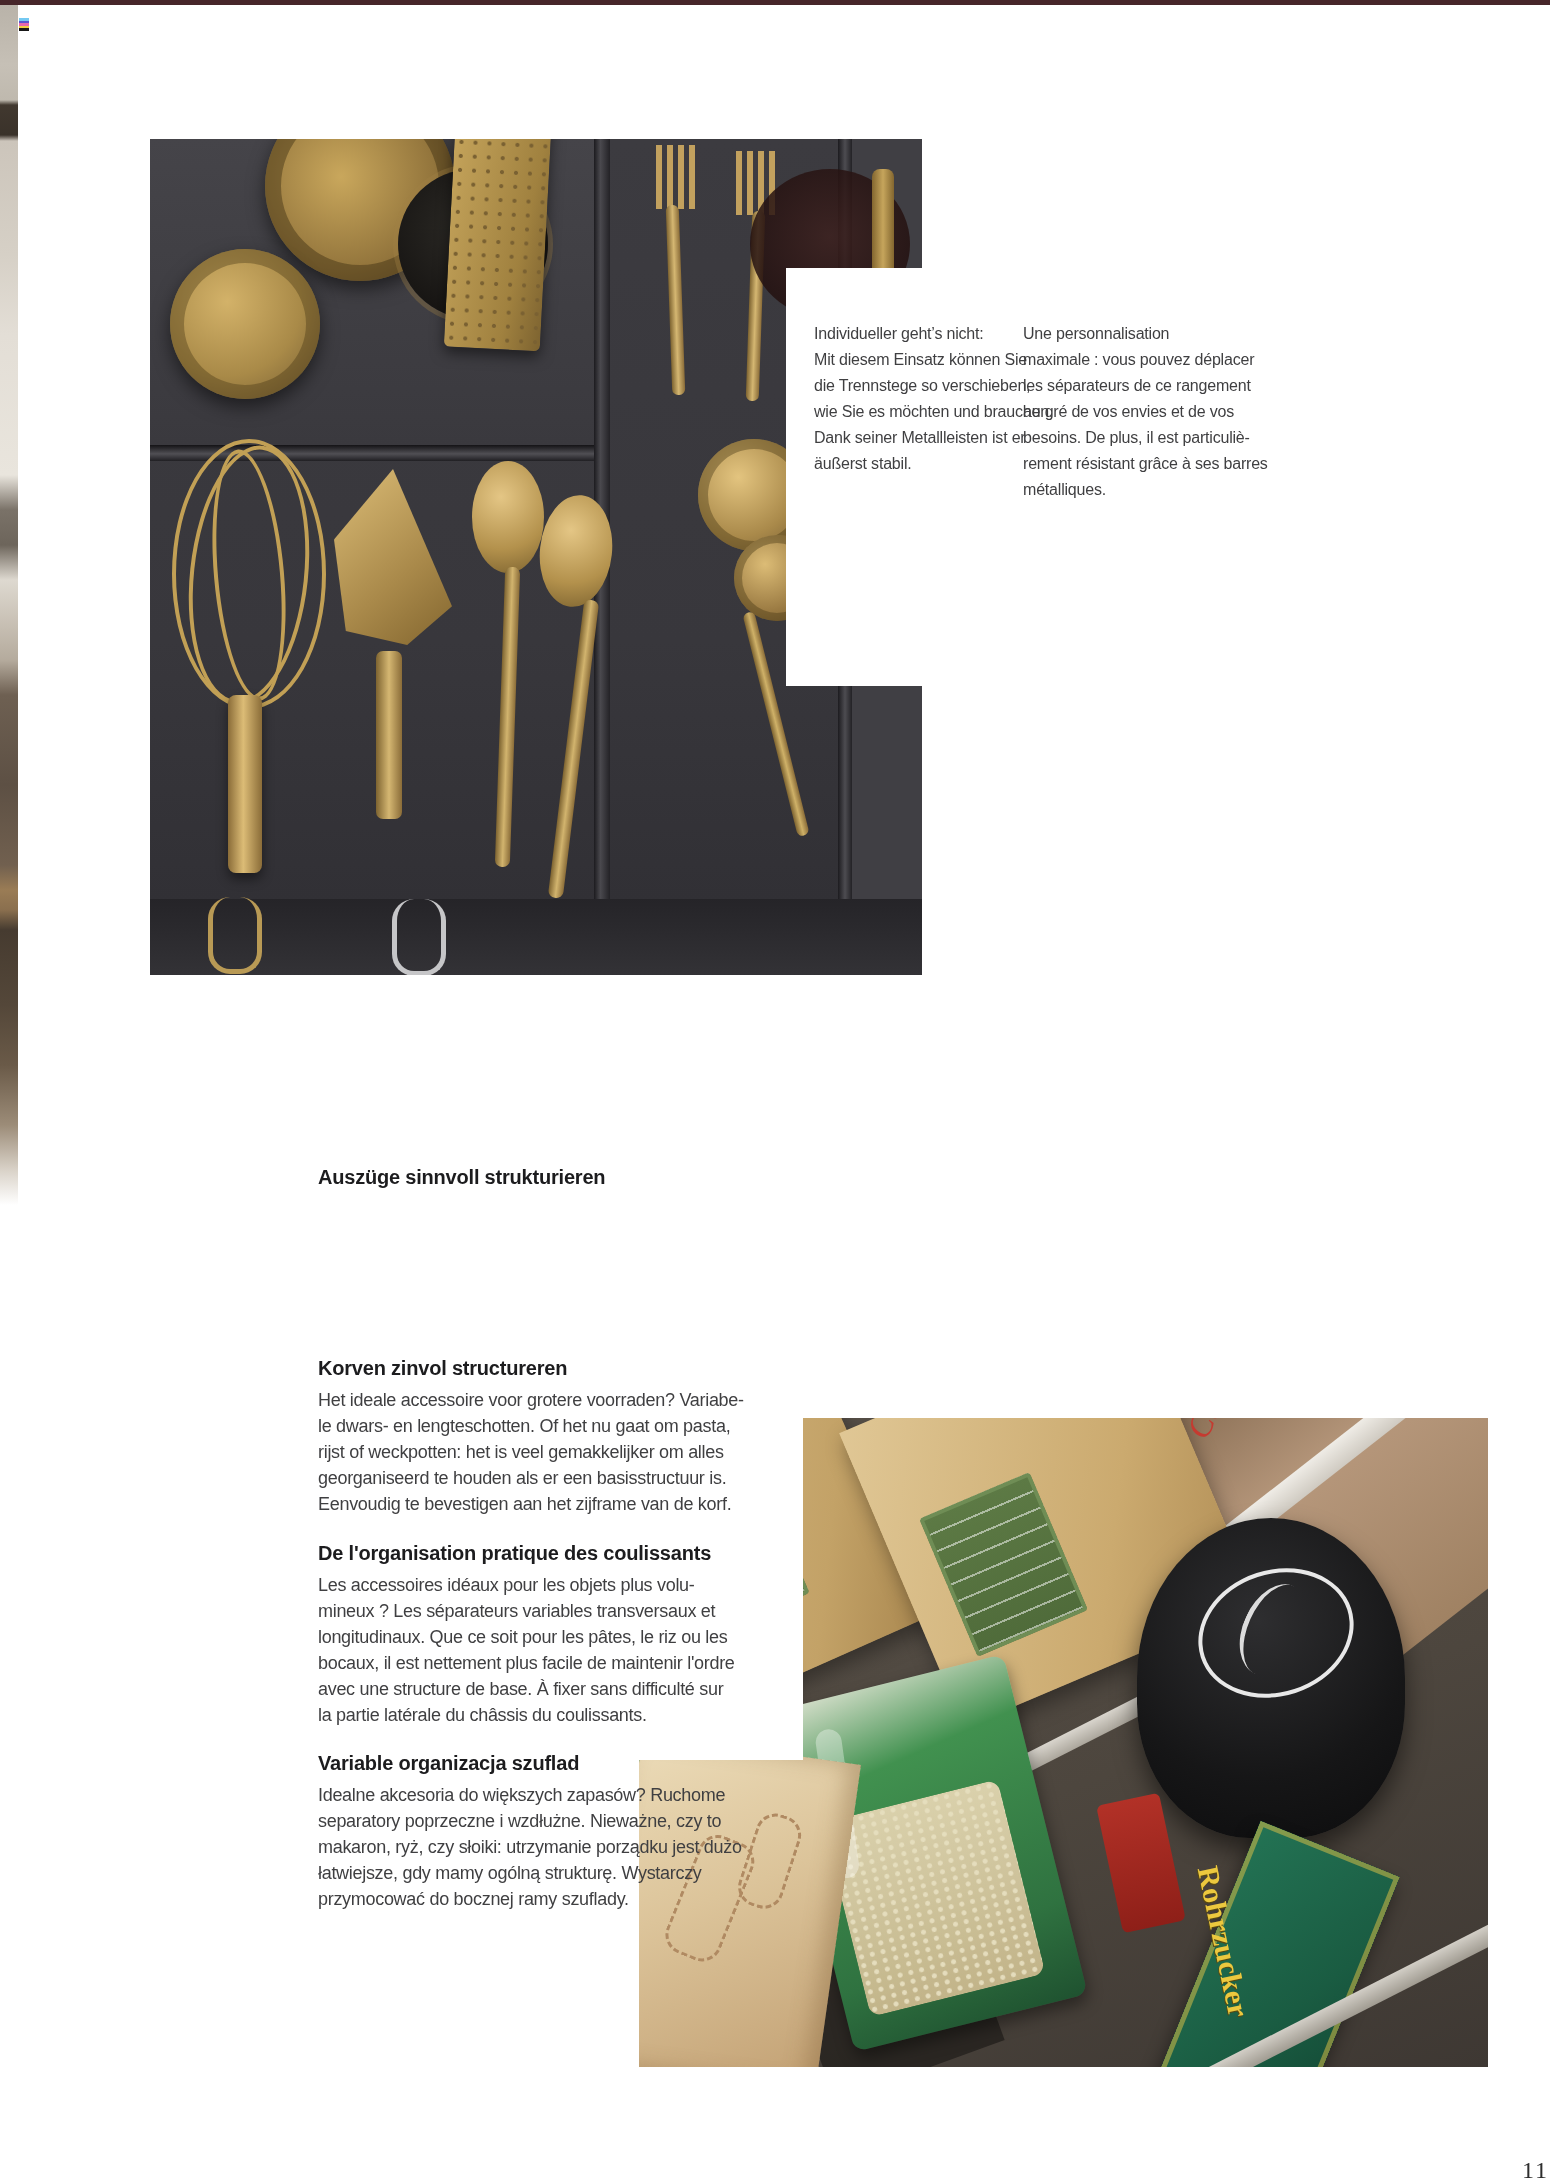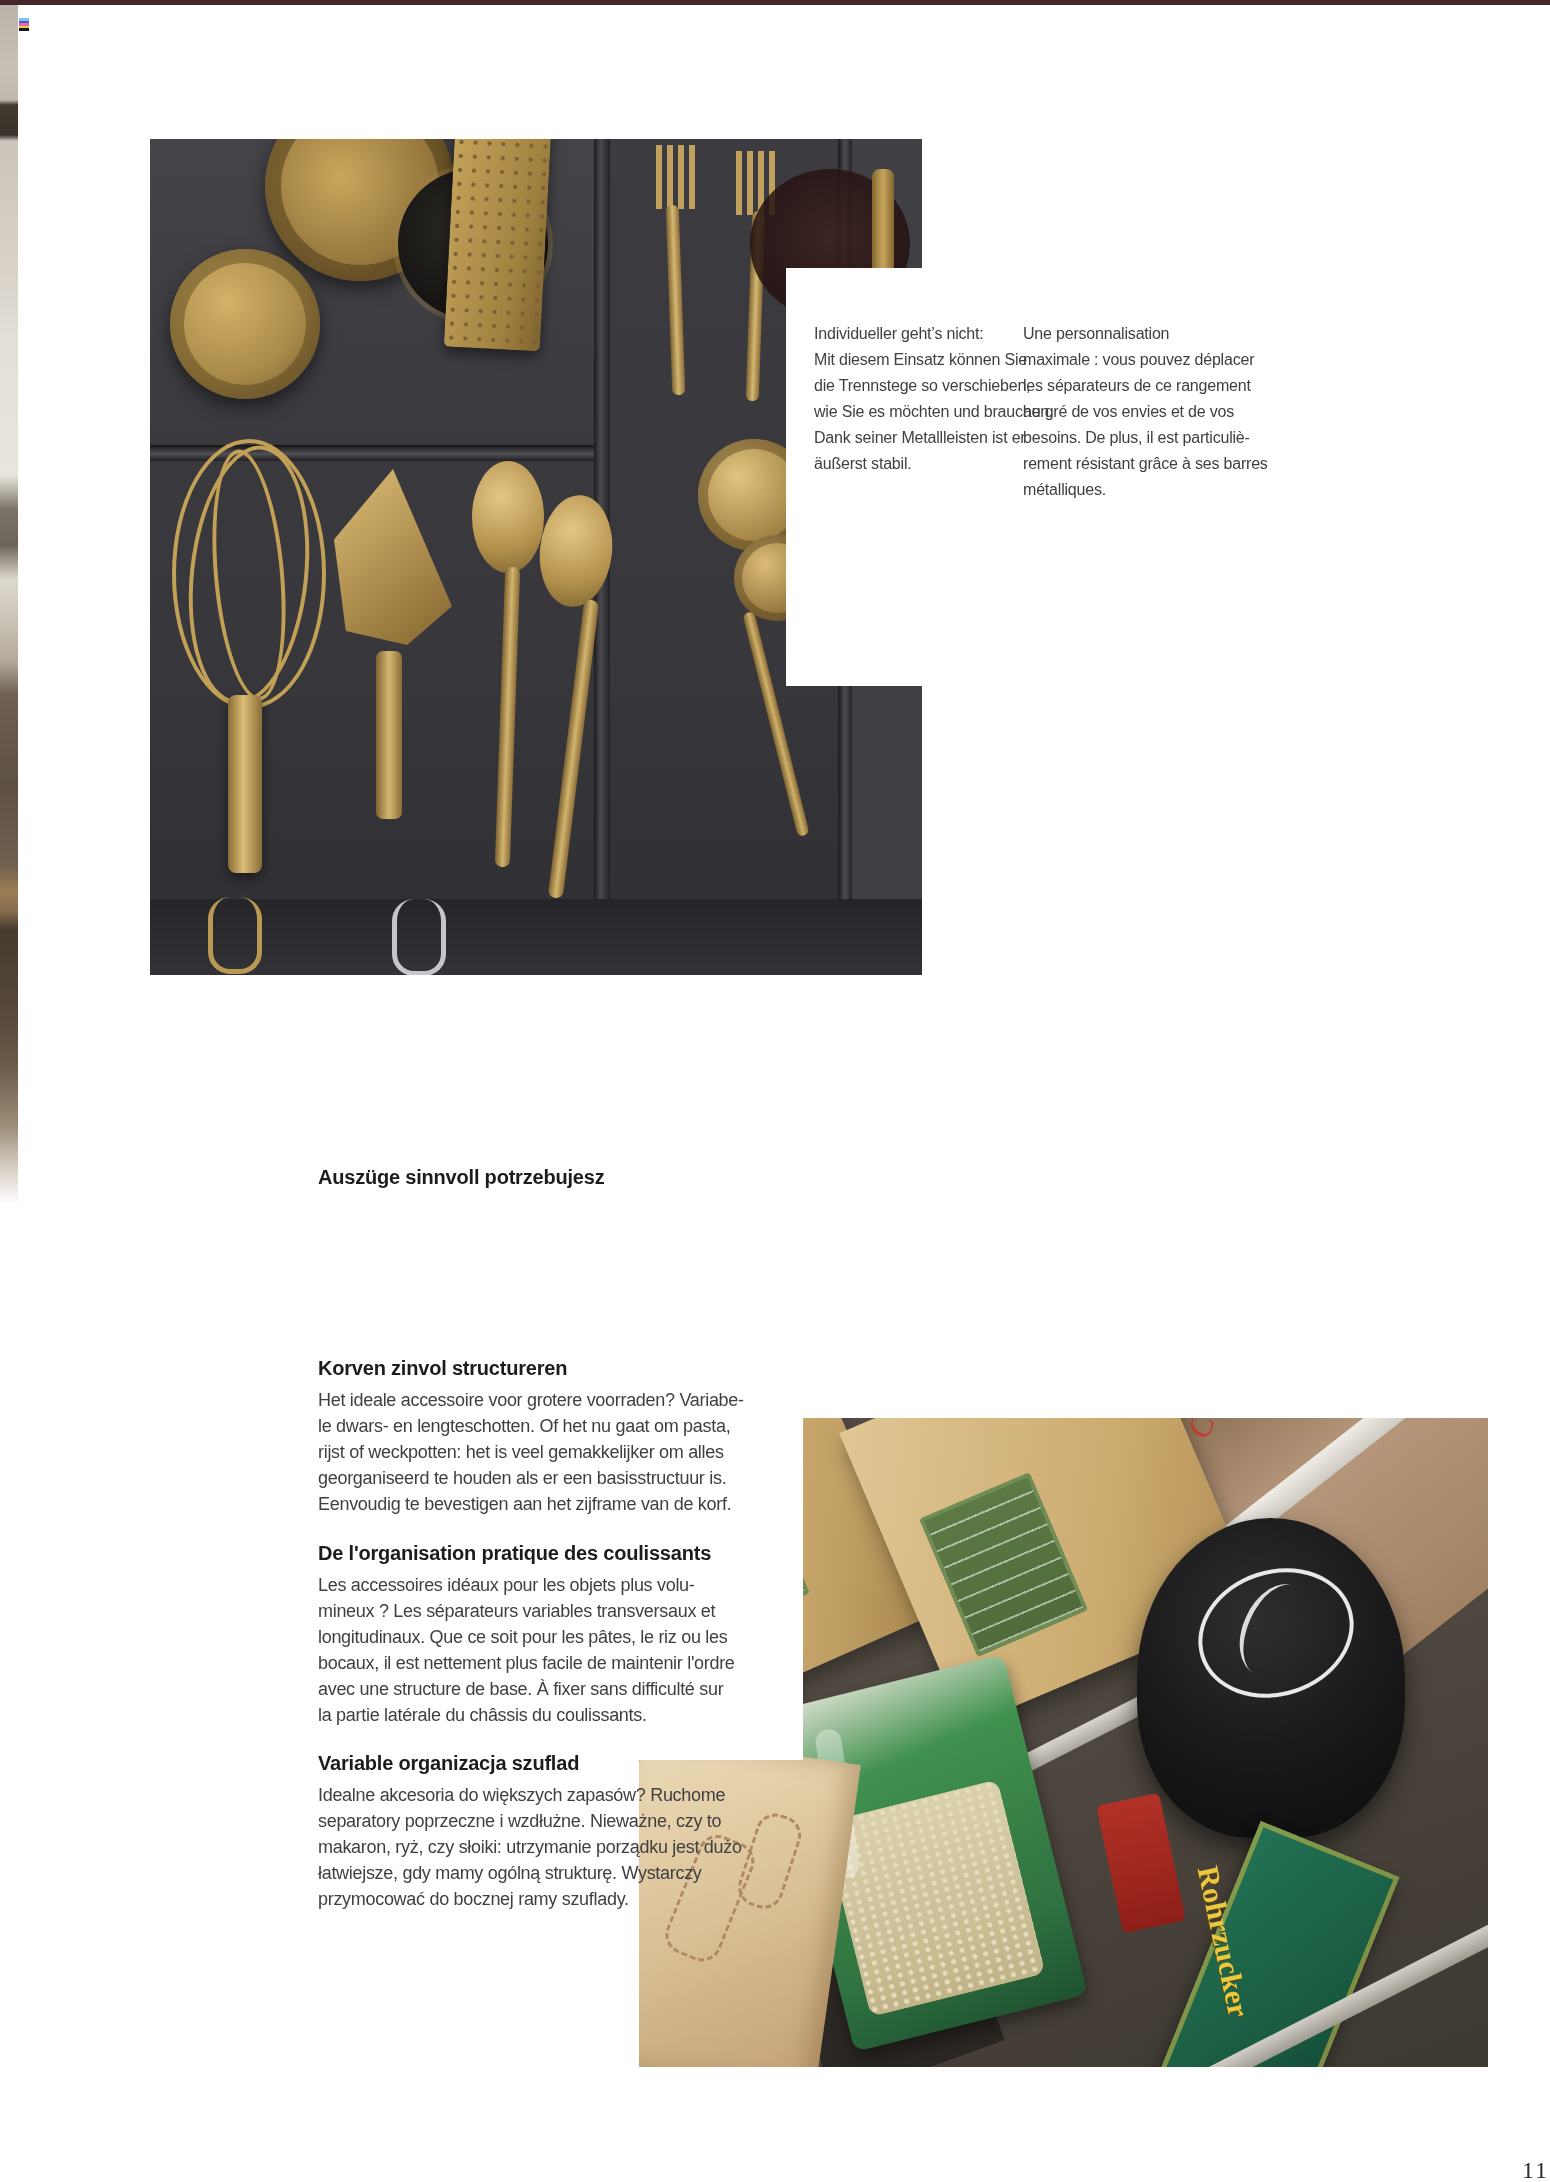--- a/index.html
+++ b/index.html
@@ -215,21 +215,21 @@
 äußerst stabil.</div>
   <div class="caption pre" style="left:1023px;top:321px;">Une personnalisation
 maximale : vous pouvez déplacer
 les séparateurs de ce rangement
 au gré de vos envies et de vos
 besoins. De plus, il est particuliè-
 rement résistant grâce à ses barres
 métalliques.</div>
 
   <div class="section" style="top:1163px;">
-    <h3>Auszüge sinnvoll potrzebujesz</h3>
+    <h3>Auszüge sinnvoll strukturieren</h3>
   </div>
   <div class="section" style="top:1539px;">
     <h3>De l'organisation pratique des coulissants</h3>
     <p class="pre">Les accessoires idéaux pour les objets plus volu-
 mineux ? Les séparateurs variables transversaux et
 longitudinaux. Que ce soit pour les pâtes, le riz ou les
 bocaux, il est nettement plus facile de maintenir l'ordre
 avec une structure de base. À fixer sans difficulté sur
 la partie latérale du châssis du coulissants.</p>
   </div>

